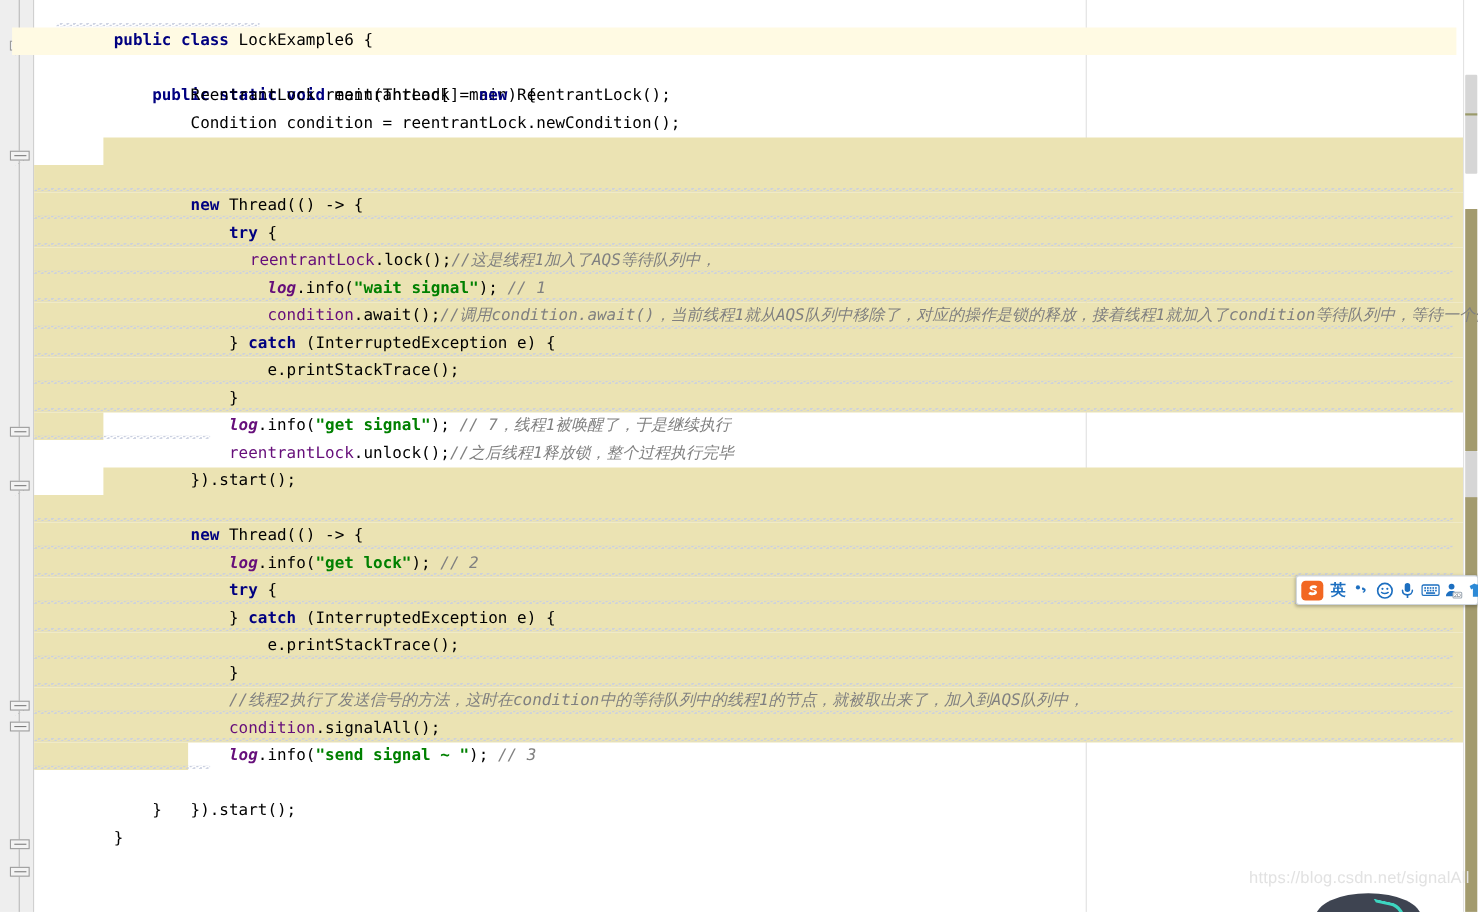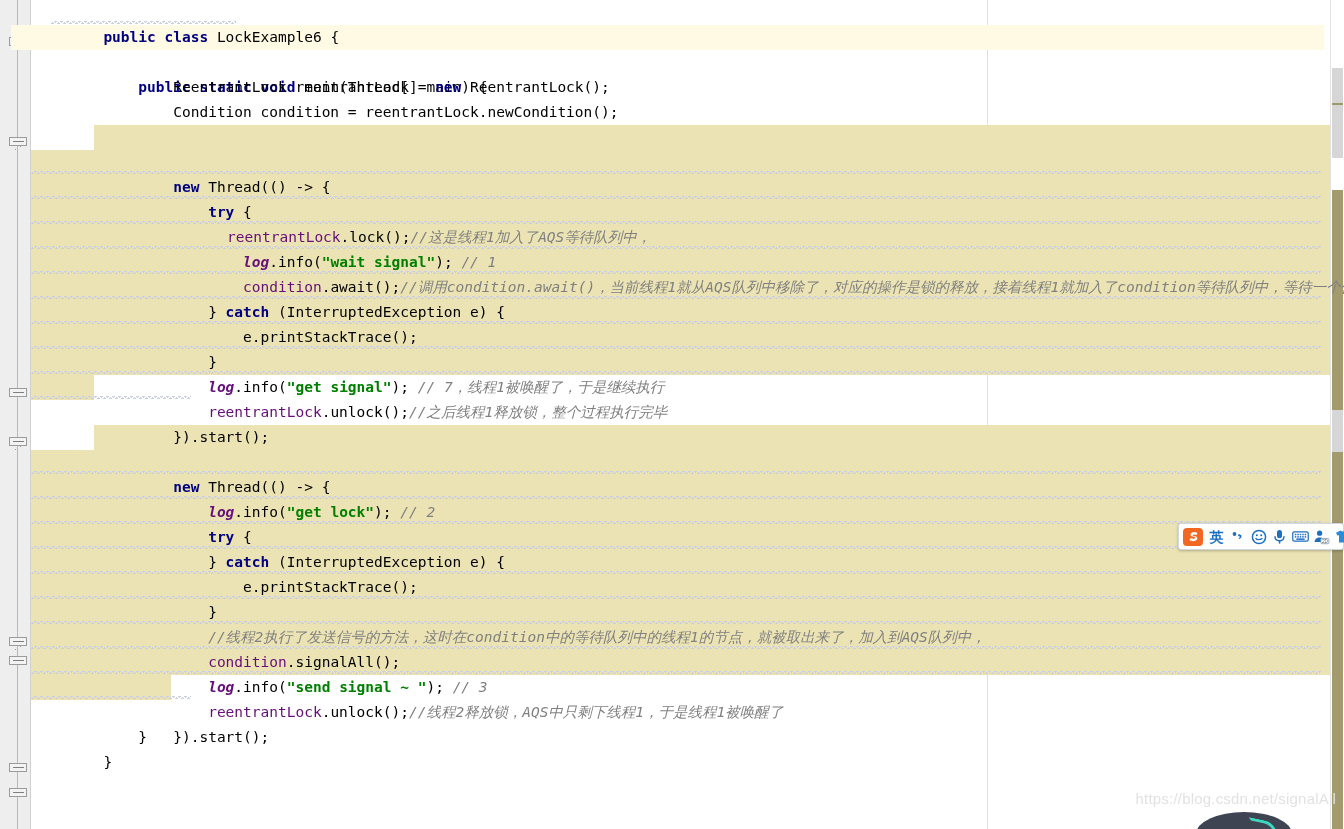--- a/index.html
+++ b/index.html
@@ -294,21 +294,20 @@
     </div>
 
     <div class="line" style="padding-left:20px">
       <span class="bg" style="left:0px;width:1313px;background:#ebe3b3"></span>
       <span class="txt">            <span class="fld">log</span>.<span class="ident">info</span>(<span class="str">"send signal ~ "</span>); <span class="cmt">// 3</span></span>
       <span class="underline-wavy" style="left:0px;width:1290px"></span>
     </div>
 
     <div class="line" style="padding-left:20px">
       <span class="bg" style="left:0px;width:1313px;background:#ebe3b3"></span>
-      <span class="txt">            <span class="purple">reentrantLock</span>.<span class="ident">unlock</span>();<span class="cmt">//线程2释放锁，AQS中只剩下线程1，于是线程1被唤醒了</span></span>
       <span class="underline-wavy" style="left:0px;width:1290px"></span>
     </div>
 
     <div class="line" style="padding-left:20px">
       <span class="bg" style="left:0px;width:140px;background:#ebe3b3"></span>
       <span class="txt">        }).<span class="ident">start</span>();</span>
       <span class="underline-wavy" style="left:0px;width:160px"></span>
     </div>
 
     <div class="line" style="padding-left:20px">

